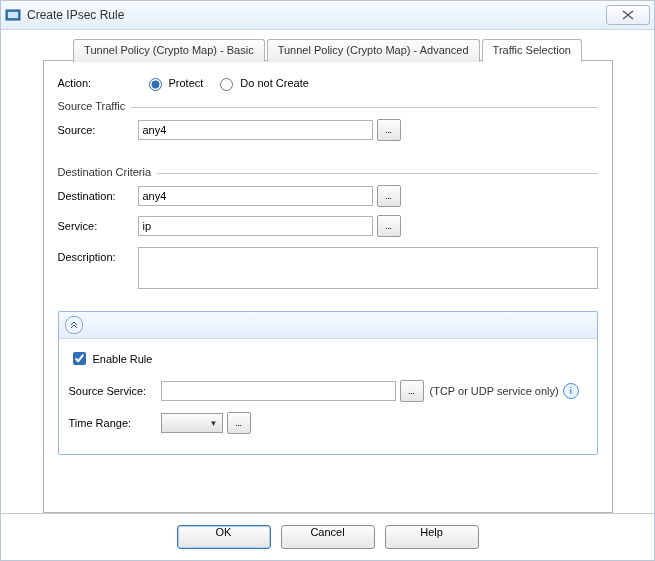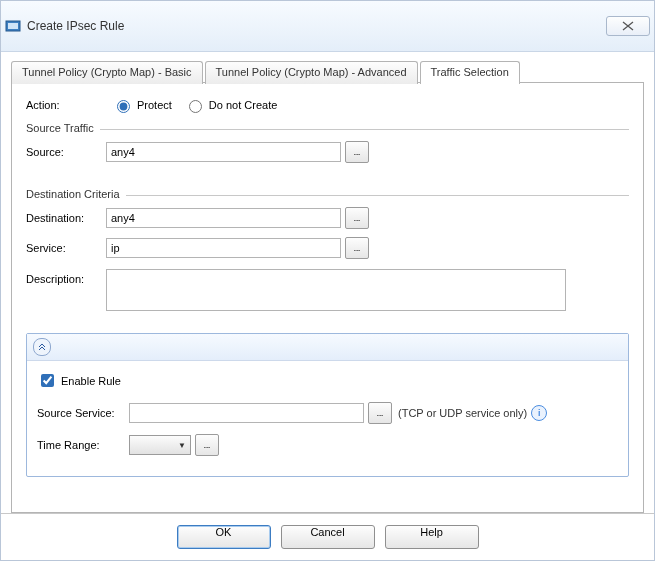--- a/index.html
+++ b/index.html
@@ -20,21 +20,21 @@
     border: 1px solid #b9c6d8;
     display: flex;
     flex-direction: column;
   }
   .titlebar {
     height: 28px;
     background: linear-gradient(#f7fbff, #e4eef9);
     border-bottom: 1px solid #c9d6e6;
     display: flex;
     align-items: center;
-    padding: 11px 4px;
+    padding: 0 4px;
   }
   .titlebar .icon {
     width: 16px; height: 16px;
     margin-right: 6px;
     display: inline-flex; align-items:center; justify-content:center;
   }
   .titlebar .title {
     flex: 1;
     font-size: 12px;
     color: #333;
@@ -43,21 +43,21 @@
     width: 42px; height: 18px;
     border: 1px solid #a9b8cc;
     border-radius: 3px;
     background: linear-gradient(#fdfefe,#e9eff8);
     display:flex; align-items:center; justify-content:center;
     font-size: 11px; color:#555;
   }
   .body {
     flex: 1;
     padding: 8px 10px 0 10px;
-    display:flex; flex-direction:column;
+    display:flex; flex-direction:column;align-items:center;
   }
   .tabs {
     display:flex;
     gap: 2px;
     position: relative;
     z-index: 2;
   }
   .tab {
     border: 1px solid #b4b4b4;
     border-bottom: none;

